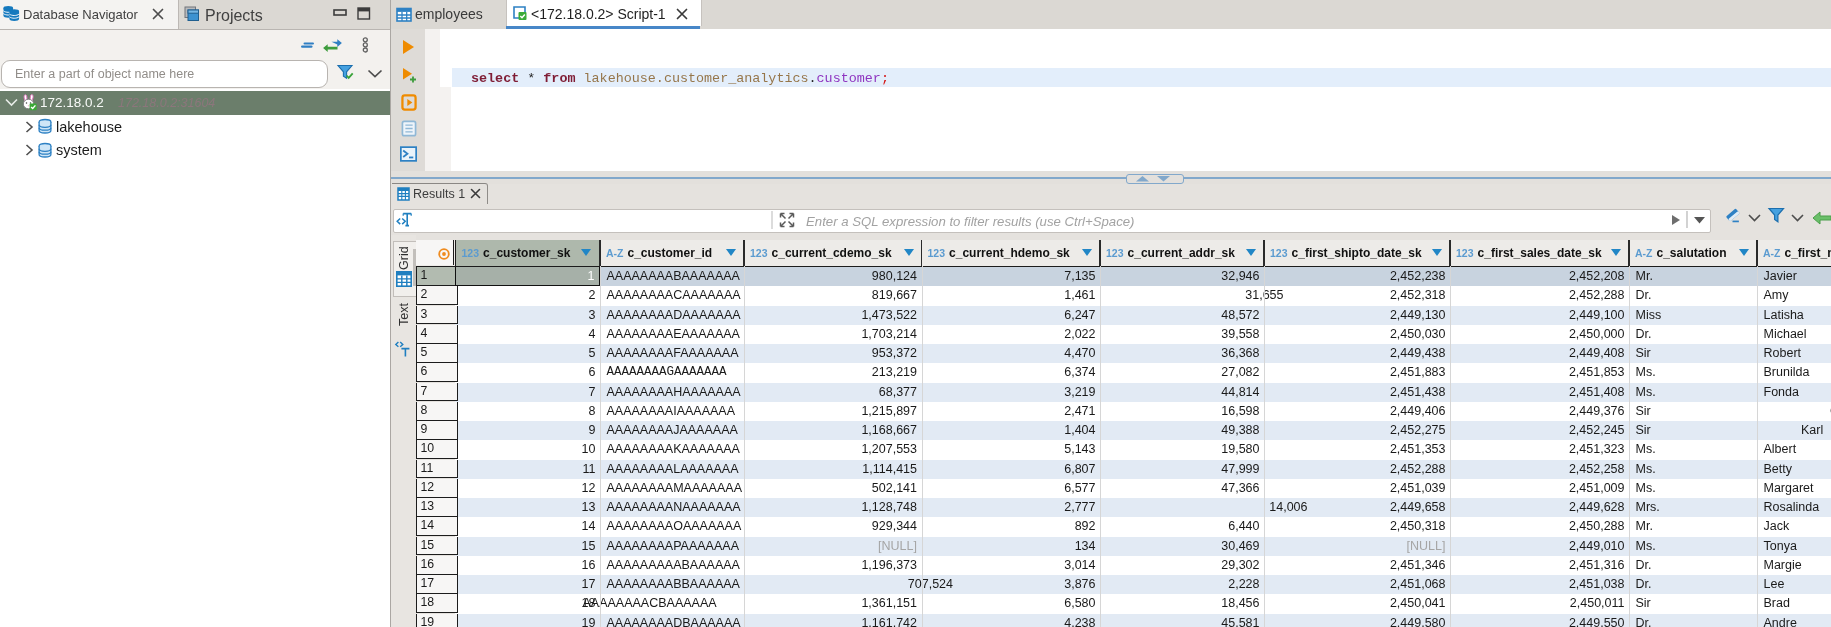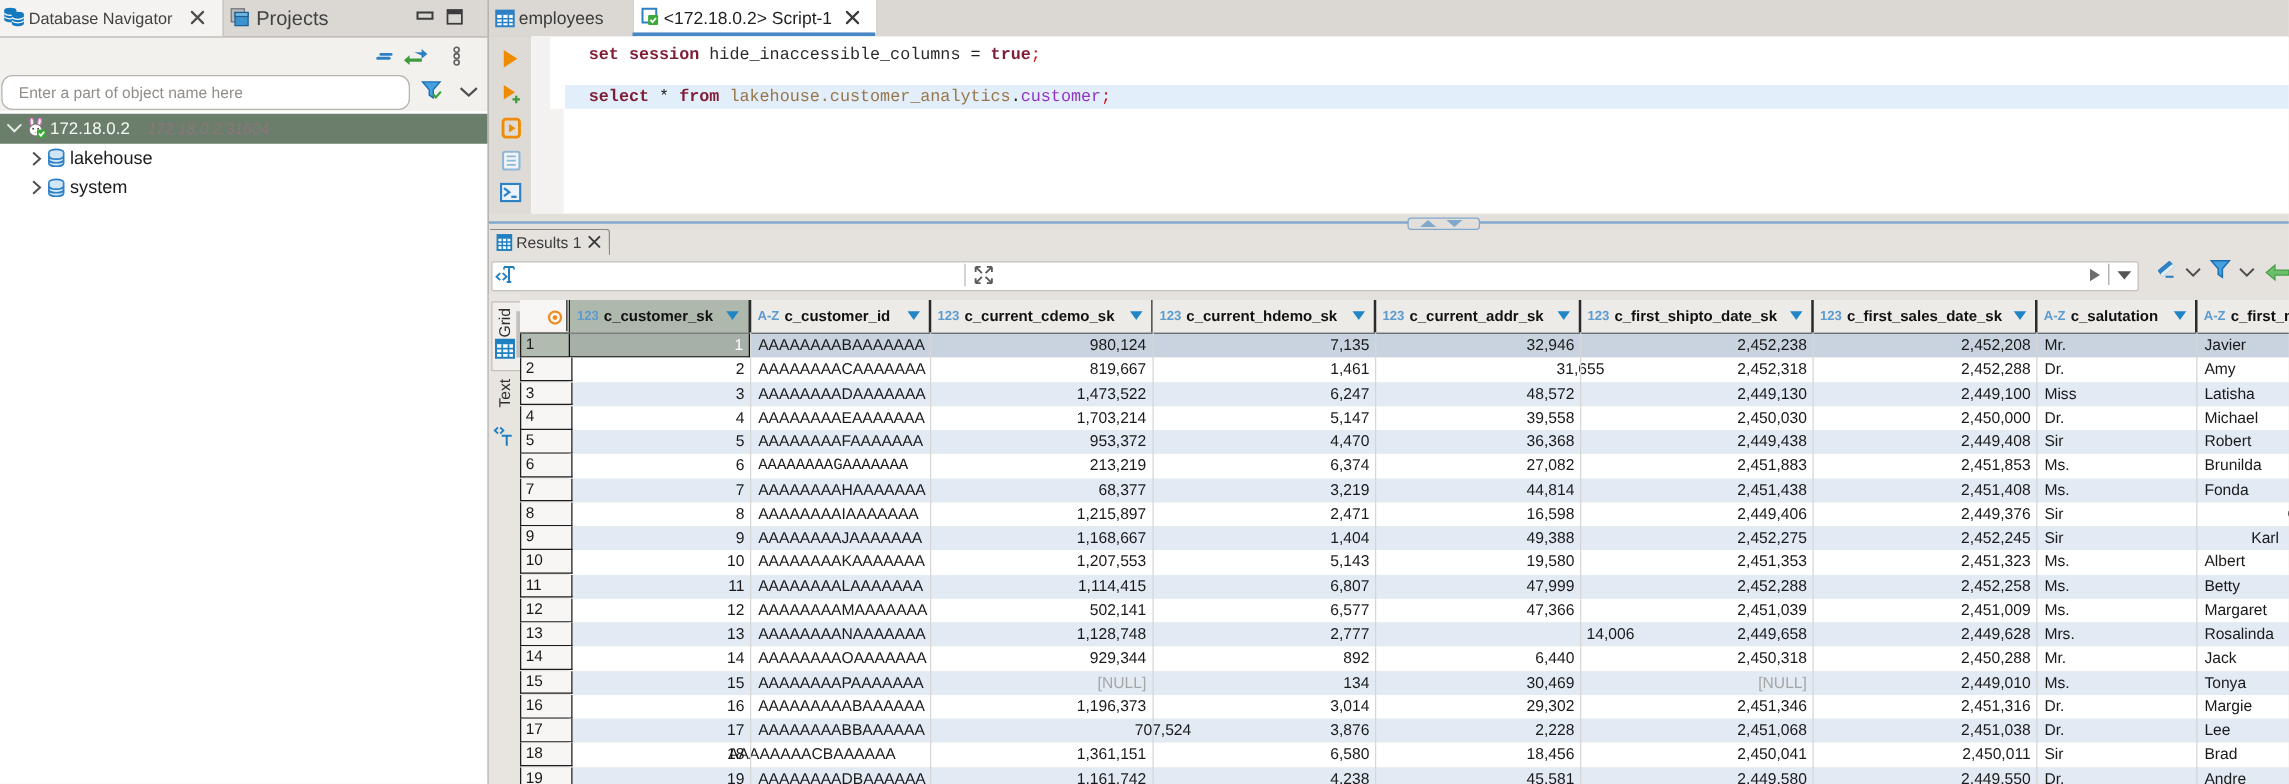--- a/index.html
+++ b/index.html
@@ -182,21 +182,20 @@
       <path d="M8.3 10.9 l1.7 1.8 2.8 -3.3" fill="none" stroke="#fff" stroke-width="1.5"></path>
     </svg>
 <svg style="left:676px;top:8px;" width="12" height="12" viewBox="0 0 12 12">
       <path d="M1.5 1.5 L10.5 10.5 M10.5 1.5 L1.5 10.5" stroke="#3a3a3a" stroke-width="1.7" stroke-linecap="round"></path>
     </svg>
 <div class="etoolbar"></div>
 <div class="eeditor"></div>
 <div class="eruler"></div>
 <div class="eruler2"></div>
 <div class="hl"></div>
-<div class="codeline" style="left:471px;top:36.5px;"><span class="kw">set session</span> <span class="id1">hide_inaccessible_columns</span> = <span class="kw">true</span><span class="semi">;</span></div>
 <div class="codeline" style="left:471px;top:70.5px;"><span class="kw">select</span> * <span class="kw">from</span> <span class="tbl">lakehouse.customer_analytics</span>.<span class="tblp">customer</span><span class="semi">;</span></div>
 <svg style="left:402px;top:39px;" width="13" height="16" viewBox="0 0 13 16">
       <path d="M1 1 L12 8 L1 15 z" fill="#ef8b00"></path>
     </svg>
 <svg style="left:402px;top:66.5px;" width="15" height="18" viewBox="0 0 15 18">
       <path d="M1 1 L10 6.8 L1 12.6 z" fill="#ef8b00"></path>
       <path d="M11 9.5 v6 M8 12.5 h6" stroke="#3d9c3d" stroke-width="1.8"></path>
     </svg>
 <svg style="left:401px;top:94px;" width="16" height="17" viewBox="0 0 14 15">
       <rect x="1.2" y="1.2" width="11.6" height="12.6" rx="2" fill="none" stroke="#ef8b00" stroke-width="2"></rect>
@@ -218,20 +217,21 @@
       <path d="M6.5 0 L13 5.5 H0 z" fill="#82a8cb"></path>
     </svg>
 <svg style="left:1157px;top:175.8px;" width="13" height="5.5" viewBox="0 0 13 5.5">
       <path d="M0 0 H13 L6.5 5.5 z" fill="#82a8cb"></path>
     </svg>
 
 <div class="rpanel"></div>
 <div class="rtab"></div>
 <div class="rtab-label">Results 1</div>
 <div class="rfilter"></div>
+<div class="qph">Enter a SQL expression to filter results (use Ctrl+Space)</div>
 <svg style="left:397px;top:186.5px;" width="13" height="14" viewBox="0 0 13 14">
       <rect x="1" y="1" width="11" height="12" fill="#fff" stroke="#1f7fc0" stroke-width="1.5"></rect>
       <rect x="1" y="1" width="11" height="3" fill="#1f7fc0"></rect>
       <path d="M4.8 4 v9 M8.4 4 v9 M1 6.6 h11 M1 9.4 h11" stroke="#1f7fc0" stroke-width="1.1"></path>
     </svg>
 <svg style="left:470px;top:188px;" width="11" height="11" viewBox="0 0 11 11">
       <path d="M1.5 1.5 L9.5 9.5 M9.5 1.5 L1.5 9.5" stroke="#3a3a3a" stroke-width="1.6" stroke-linecap="round"></path>
     </svg>
 <svg style="left:396px;top:212px;" width="17" height="15" viewBox="0 0 17 15">
       <path d="M4.2 6.5 L1.2 9.3 L4.2 12.1" fill="none" stroke="#1f7fc0" stroke-width="1.5"></path>
@@ -378,21 +378,21 @@
 <div class="cell ar" style="left:1100px;top:305.5px;width:164px;">48,572</div>
 <div class="cell ar" style="left:1264px;top:305.5px;width:186px;">2,449,130</div>
 <div class="cell ar" style="left:1450px;top:305.5px;width:179px;">2,449,100</div>
 <div class="cell al" style="left:1629px;top:305.5px;width:128px;">Miss</div>
 <div class="cell al" style="left:1757px;top:305.5px;width:74px;">Latisha</div>
 <div class="drow" style="top:324.75px;background:#ffffff;"></div>
 <div class="rn" style="top:324.75px;background:#f7f6f5;">4</div>
 <div class="cell ar" style="left:454.5px;top:324.75px;width:145.5px;">4</div>
 <div class="cell al" style="left:600px;top:324.75px;width:144px;">AAAAAAAAEAAAAAAA</div>
 <div class="cell ar" style="left:744px;top:324.75px;width:177.5px;">1,703,214</div>
-<div class="cell ar" style="left:921.5px;top:324.75px;width:178.5px;">5,147</div>
+<div class="cell ar" style="left:921.5px;top:324.75px;width:178.5px;">2,022</div>
 <div class="cell ar" style="left:1100px;top:324.75px;width:164px;">39,558</div>
 <div class="cell ar" style="left:1264px;top:324.75px;width:186px;">2,450,030</div>
 <div class="cell ar" style="left:1450px;top:324.75px;width:179px;">2,450,000</div>
 <div class="cell al" style="left:1629px;top:324.75px;width:128px;">Dr.</div>
 <div class="cell al" style="left:1757px;top:324.75px;width:74px;">Michael</div>
 <div class="drow" style="top:344.0px;background:#e2eaf4;"></div>
 <div class="rn" style="top:344.0px;background:#f7f6f5;">5</div>
 <div class="cell ar" style="left:454.5px;top:344.0px;width:145.5px;">5</div>
 <div class="cell al" style="left:600px;top:344.0px;width:144px;">AAAAAAAAFAAAAAAA</div>
 <div class="cell ar" style="left:744px;top:344.0px;width:177.5px;">953,372</div>

